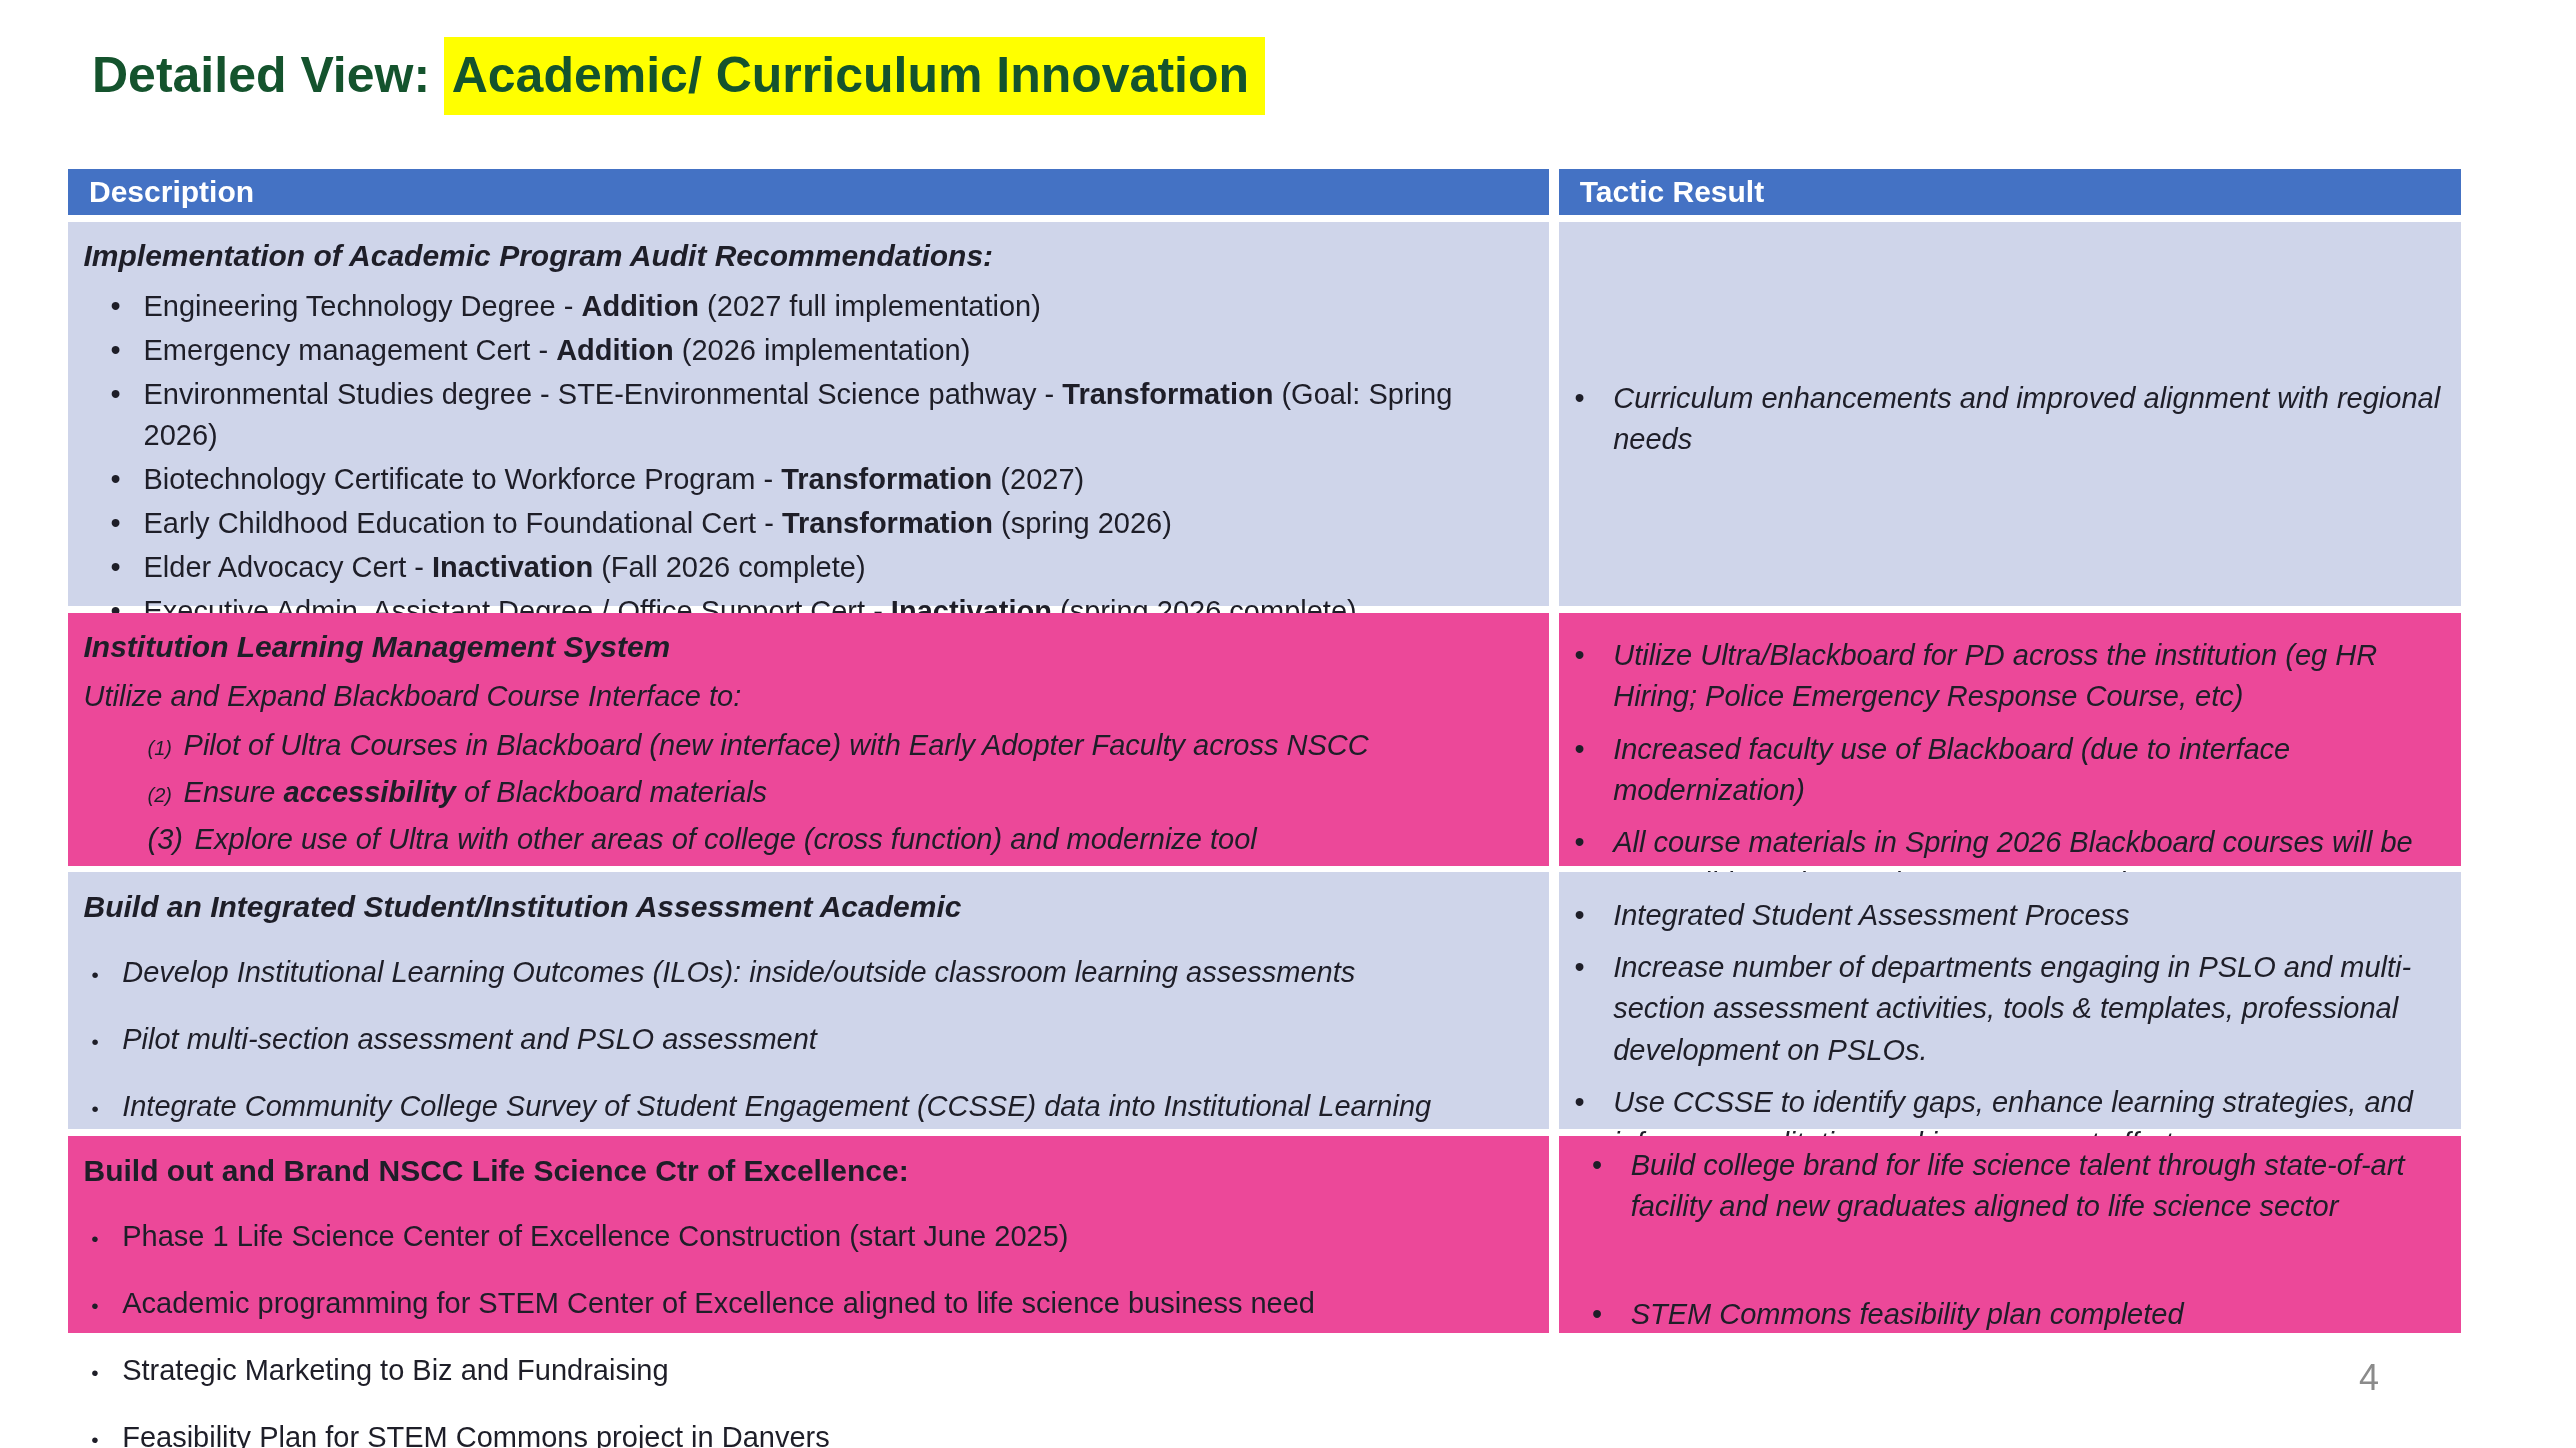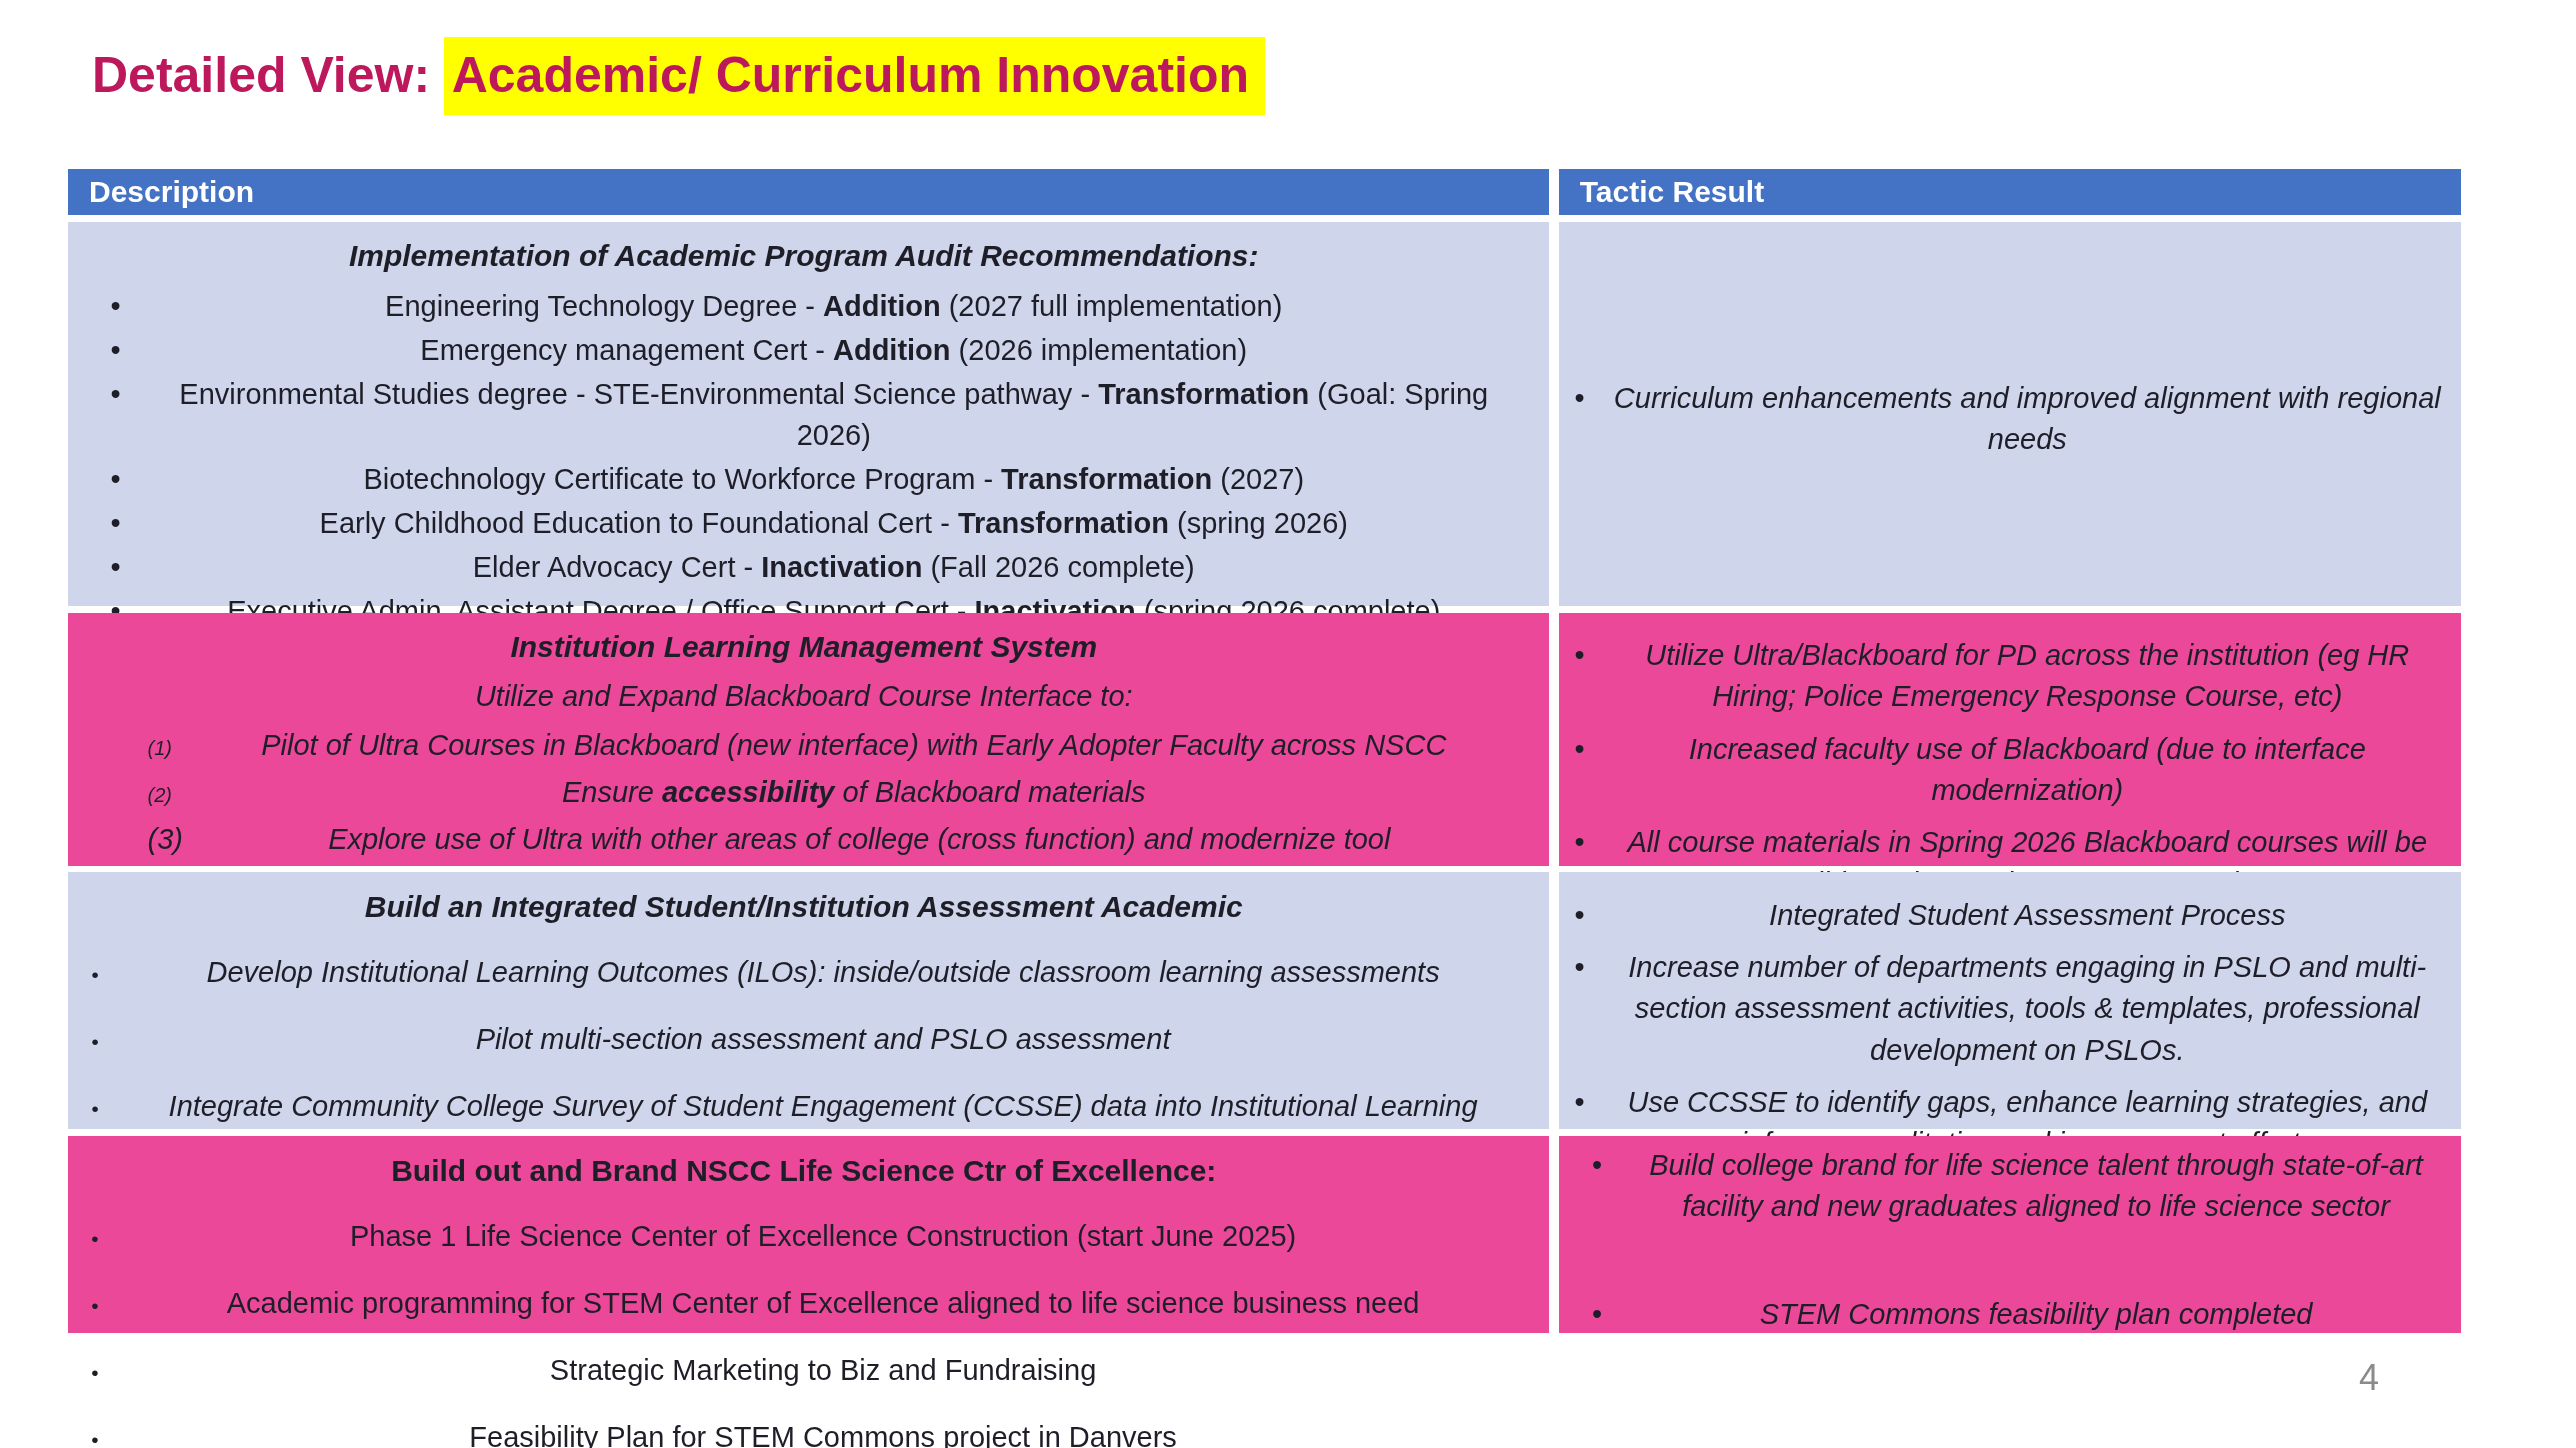--- a/index.html
+++ b/index.html
@@ -1,25 +1,25 @@
 <!DOCTYPE html>
 <html><head>
 <meta charset="utf-8">
 <style>
   html,body{margin:0;padding:0;background:#fff;}
   .slide{position:relative;width:2576px;height:1449px;background:#ffffff;overflow:hidden;
          font-family:"Liberation Sans", sans-serif;color:#1e1e28;}
   
-  .title{position:absolute;left:92px;top:39px;font-size:50px;font-weight:700;color:#be185d;
+  .title{position:absolute;left:92px;top:39px;font-size:50px;font-weight:700;color:#14532d;
          line-height:1.45;white-space:nowrap;}
   .title .hl{background:#FFFF00;padding:9.7px 15.5px 11.6px 7.7px;}
   
   .tbl{position:absolute;left:68px;top:169px;width:2392px;display:grid;
        grid-template-columns:1481px 902px;grid-template-rows:46px 384px 253px 257px 197px;
-       column-gap:9.7px;row-gap:6.8px;text-align:center;}
+       column-gap:9.7px;row-gap:6.8px;}
   .th{background:#4472C4;color:#ffffff;font-weight:700;font-size:30px;display:flex;
       align-items:center;padding-left:21px;}
   .td{font-size:29px;line-height:1.42;}
   .band-a{background:#CFD5EA;}
   .band-b{background:#ec4899;}
   .desc{padding:11.6px 25px 7.7px 15.5px;}
   .res{padding:11.6px 19.3px 11.6px 15.5px;font-style:italic;}
   .res.vcenter{display:flex;flex-direction:column;justify-content:center;}
   .res.spread{display:flex;flex-direction:column;justify-content:center;gap:56px;padding-left:33px;}
   .cellhead{font-weight:700;font-style:italic;font-size:30px;margin:1.9px 0 7.7px 0;}

